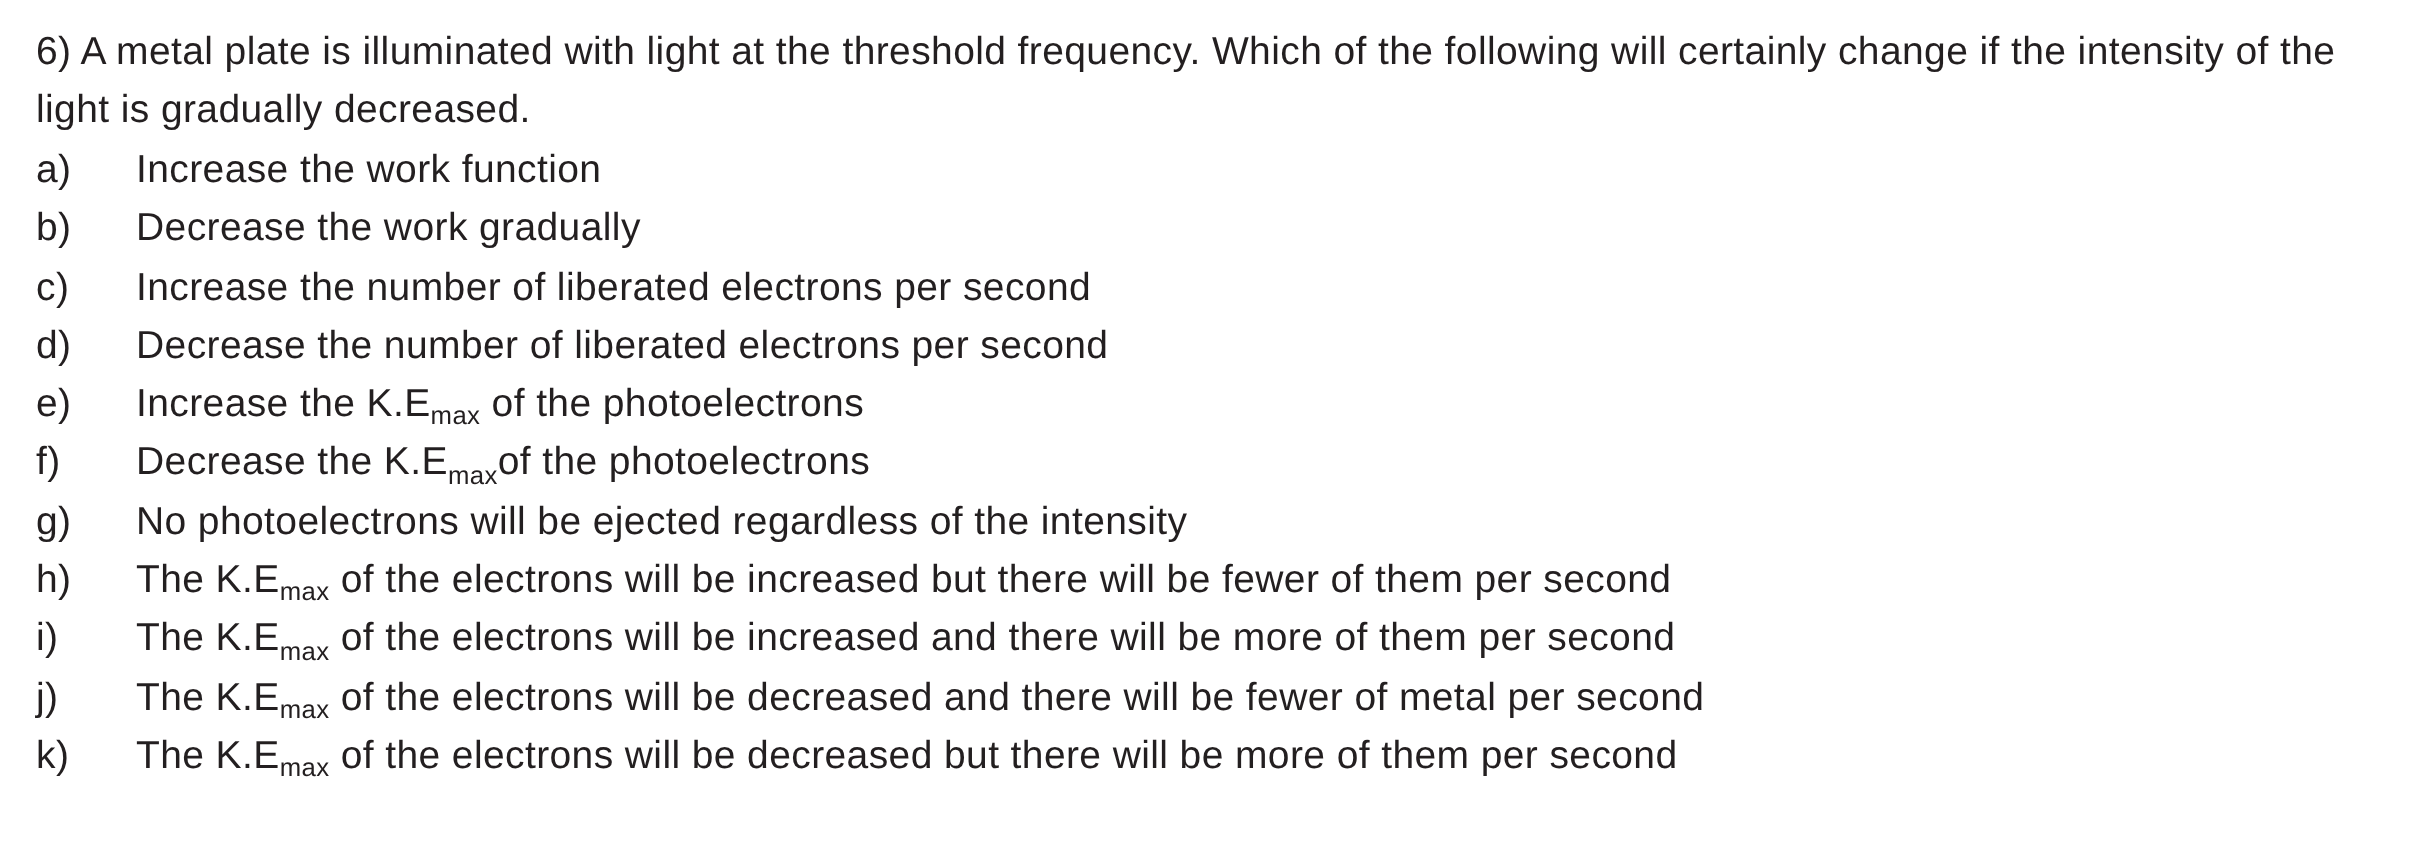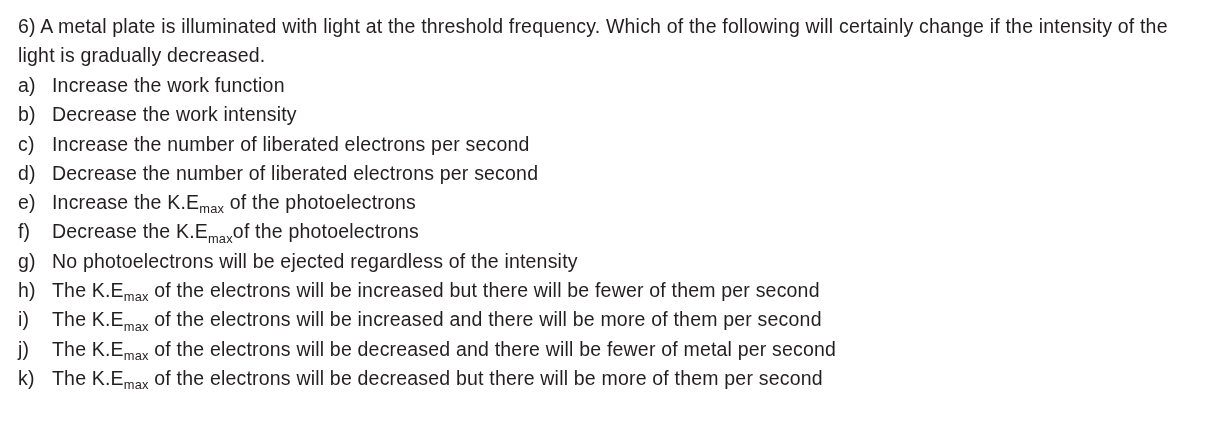--- a/index.html
+++ b/index.html
@@ -41,20 +41,21 @@
     letter-spacing: 0.01em;
   }
   .option-label {
     flex: 0 0 auto;
     width: 34px;
     text-align: left;
   }
   .option-text {
     flex: 1 1 auto;
     white-space: pre-wrap;
+    margin-left: 16px;
   }
   sub {
     font-size: 0.66em;
     line-height: 0;
     vertical-align: baseline;
     position: relative;
     top: 0.33em;
   }
   .nowrap { white-space: nowrap; text-align: right; }
 </style>
@@ -67,21 +68,21 @@
 
   <ul class="options">
 
     <li class="option">
       <span class="option-label">a)</span>
       <span class="option-text">Increase the work function</span>
     </li>
 
     <li class="option">
       <span class="option-label">b)</span>
-      <span class="option-text">Decrease the work intensity</span>
+      <span class="option-text">Decrease the work gradually</span>
     </li>
 
     <li class="option">
       <span class="option-label">c)</span>
       <span class="option-text">Increase the number of liberated electrons per second</span>
     </li>
 
     <li class="option">
       <span class="option-label">d)</span>
       <span class="option-text">Decrease the number of liberated electrons per second</span>

